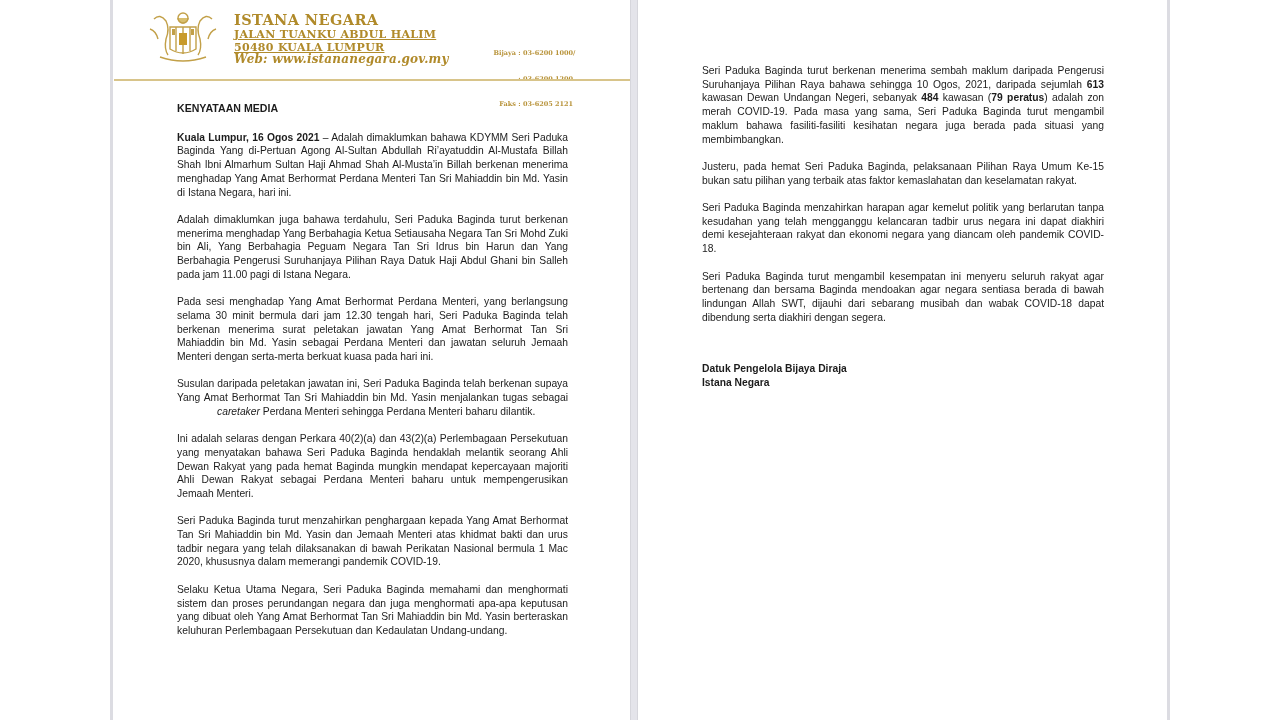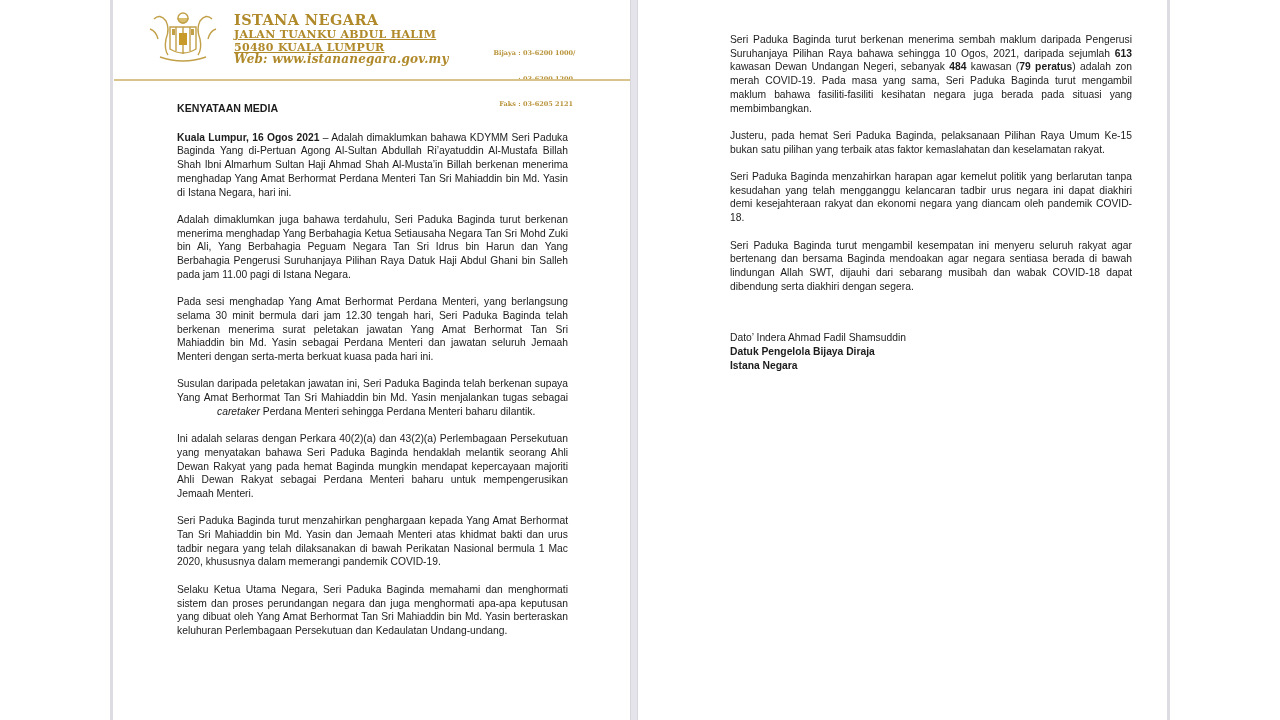--- a/index.html
+++ b/index.html
@@ -56,21 +56,21 @@
   
   .doc-text {
     position:absolute;
     font-size:10.3px;
     line-height:13.7px;
     text-align:justify;
     color:#1c1c1c;
   }
   .doc-text p { margin:0 0 13.7px 0; }
   #left-body { left:63px; top:102px; width:391px; }
-  #right-body { left:63px; top:33px; width:402px;margin-left:28px; }
+  #right-body { left:63px; top:64px; width:402px; }
   .heading { font-weight:bold; font-size:10.6px; margin-bottom:15px !important; }
   b, .bold { font-weight:bold; }
   i { font-style:italic;margin-left:40px; }
   .signature { margin-top:38px; line-height:14px; }
   .signature div { text-align:left; }
 </style>
 </head>
 <body>
 
 <div class="page-edge" style="left:110px;"></div>
@@ -123,18 +123,17 @@
   </div>
 </div>
 
 <div class="page" id="page-right">
   <div class="doc-text" id="right-body">
     <p><span>Seri Paduka Baginda turut berkenan menerima sembah maklum daripada Pengerusi Suruhanjaya Pilihan Raya bahawa sehingga 10 Ogos, 2021, daripada sejumlah </span><b>613</b><span> kawasan Dewan Undangan Negeri, sebanyak </span><b>484</b><span> kawasan (</span><b>79 peratus</b><span>) adalah zon merah COVID-19. Pada masa yang sama, Seri Paduka Baginda turut mengambil maklum bahawa fasiliti-fasiliti kesihatan negara juga berada pada situasi yang membimbangkan.</span></p>
     <p>Justeru, pada hemat Seri Paduka Baginda, pelaksanaan Pilihan Raya Umum Ke-15 bukan satu pilihan yang terbaik atas faktor kemaslahatan dan keselamatan rakyat.</p>
     <p>Seri Paduka Baginda menzahirkan harapan agar kemelut politik yang berlarutan tanpa kesudahan yang telah mengganggu kelancaran tadbir urus negara ini dapat diakhiri demi kesejahteraan rakyat dan ekonomi negara yang diancam oleh pandemik COVID-18.</p>
     <p>Seri Paduka Baginda turut mengambil kesempatan ini menyeru seluruh rakyat agar bertenang dan bersama Baginda mendoakan agar negara sentiasa berada di bawah lindungan Allah SWT, dijauhi dari sebarang musibah dan wabak COVID-18 dapat dibendung serta diakhiri dengan segera.</p>
     <div class="signature">
-      <div>Dato’ Indera Ahmad Fadil Shamsuddin</div>
       <div class="bold">Datuk Pengelola Bijaya Diraja</div>
       <div class="bold">Istana Negara</div>
     </div>
   </div>
 </div>
 
 </body></html>

